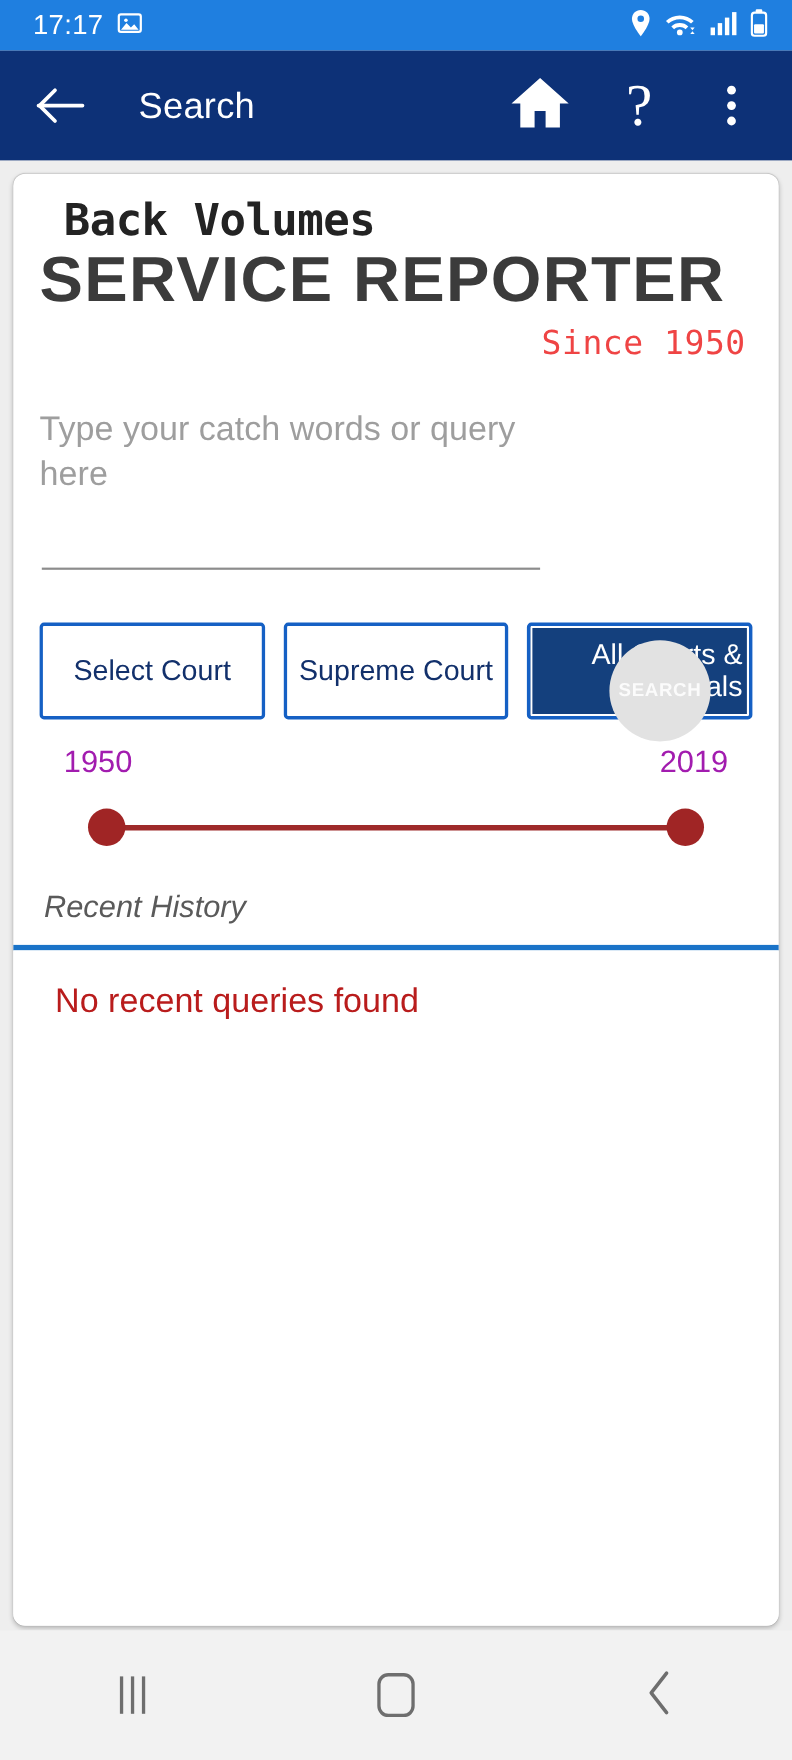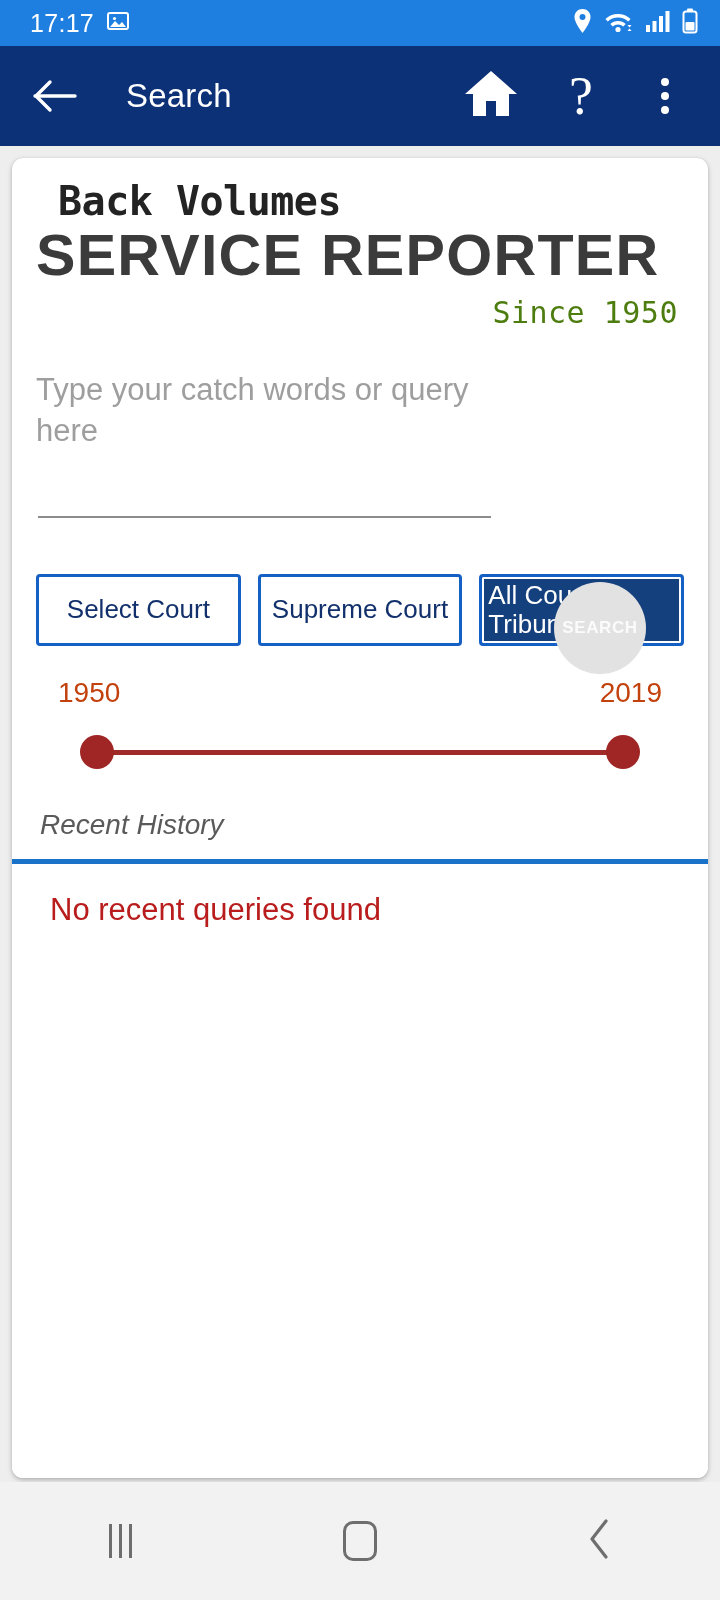--- a/index.html
+++ b/index.html
@@ -153,21 +153,21 @@
     line-height: 1.08;
     margin-top: 2px;
     transform: scaleX(1.02);
     transform-origin: left center;
     white-space: nowrap;
   }
   .mast-line3 {
     font-family: "DejaVu Sans Mono", monospace;
     font-size: 30px;
     font-weight: 400;
-    color: #4d7c0f;
+    color: #ef4444;
     text-align: right;
     letter-spacing: 0.5px;
     margin-top: 8px;
     padding-right: 6px;
   }
 
   
   .search-row {
     position: relative;
     padding: 40px 24px 0 24px;
@@ -227,26 +227,26 @@
   .court-row {
     display: flex;
     align-items: center;
     padding: 0 24px;
     gap: 17px;
     flex: 0 0 auto;
     height: 90px;
   }
   .court-btn {
     flex: 1 1 0;
-    height: 72px;
+    height: 88px;
     border-radius: 4px;
     display: flex;
     align-items: center;
     justify-content: center;
-    text-align: left;
+    text-align: right;
     font-size: 26px;
     line-height: 1.1;
     padding: 0 6px;
     cursor: pointer;
     background: #ffffff;
     border: 3px solid #1560c4;
     color: #12306b;
   }
   .court-btn.active {
     background: #14407d;
@@ -261,21 +261,21 @@
     flex: 0 0 auto;
   }
   .slider-labels {
     display: flex;
     justify-content: space-between;
     align-items: baseline;
     padding: 0 22px;
   }
   .slider-label {
     font-size: 28px;
-    color: #c2410c;
+    color: #a21caf;
   }
   .slider-track-wrap {
     position: relative;
     height: 62px;
     margin-top: 14px;
     padding: 0 34px;
   }
   .slider-track {
     position: absolute;
     left: 60px;

